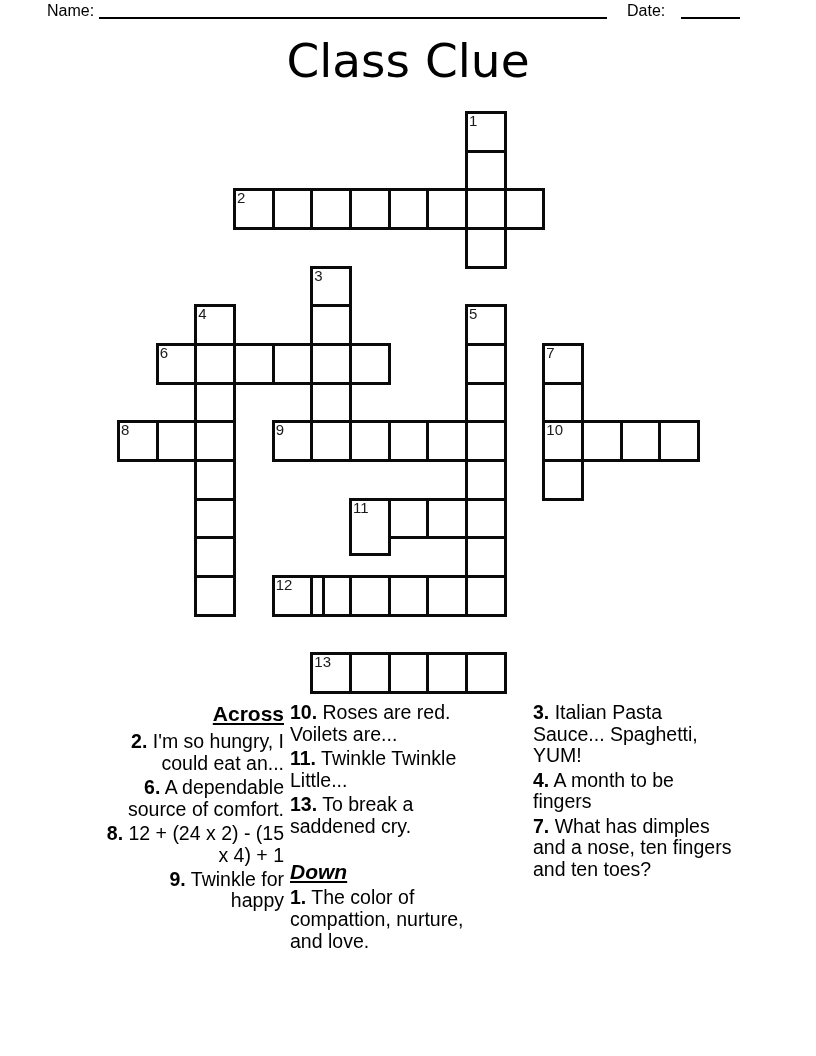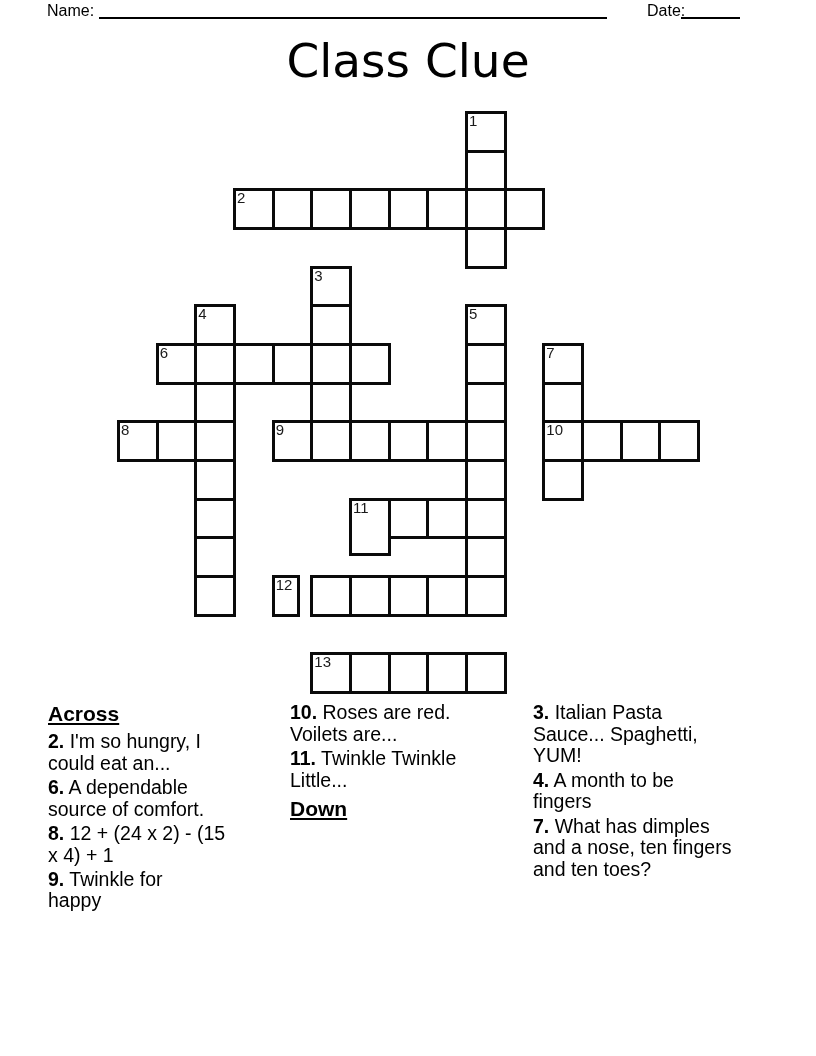--- a/index.html
+++ b/index.html
@@ -8,21 +8,21 @@
     position:relative;
     width:816px;height:1056px;
     background:#ffffff;
     color:#000;
     font-family:"Liberation Sans",sans-serif;
     overflow:hidden;
   }
   
   .hdr-label{position:absolute;font-size:16px;line-height:20px;top:1px;}
   #name-label{left:47px;}
-  #date-label{left:627px;margin-left:20px;}
+  #date-label{left:627px;}
   .blank-line{position:absolute;top:0;height:17px;border-bottom:2px solid #000;}
   #name-line{left:99px;width:508px;}
   #date-line{left:681px;width:59px;}
   
   .title{
     position:absolute;left:0;top:37px;width:100%;
     text-align:center;
     font-family:"DejaVu Sans",sans-serif;
     font-size:47px;line-height:47px;font-weight:400;
   }
@@ -31,37 +31,37 @@
   .cell{
     position:absolute;box-sizing:border-box;
     border-style:solid;background:transparent;
   }
   .cellnum{
     position:absolute;left:1px;top:-1px;
     font-size:15px;line-height:16px;color:#1a1a1a;
   }
   
   .clue-col{position:absolute;top:702px;}
-  #clues-col-1{left:48px;width:236px;}
+  #clues-col-1{left:48px;width:236px;text-align:right;}
   #clues-col-2{left:290px;width:234px;}
   #clues-col-3{left:533px;width:248px;}
   .clue{
     margin:0 0 2.5px 0;
     font-size:19.5px;line-height:21.7px;
   }
   .clue b{font-weight:bold;}
   .clue-text{white-space:pre-line;}
   .clue-heading{
     font-size:21px;line-height:23px;font-weight:bold;
     text-decoration:underline;
     text-decoration-thickness:2px;
     text-underline-offset:2px;
     margin:0 0 6px 0;
   }
-  .clue-heading:not(:first-child){margin-top:6px;margin-bottom:4px;}
+  .clue-heading:not(:first-child){margin-top:23px;margin-bottom:4px;font-style:italic;}
 </style>
 </head>
 <body>
 
 <div class="page">
 
   <span class="hdr-label" id="name-label">Name:</span>
   <div class="blank-line" id="name-line"></div>
 
   <span class="hdr-label" id="date-label">Date:</span>
@@ -145,21 +145,21 @@
       </div>
       <div class="cell" style="left: 581.04px; top: 420.36px; height: 41.67px; width: 41.67px; border-width: 3px; border-color: rgb(10, 10, 10);"></div>
       <div class="cell" style="left: 619.71px; top: 420.36px; height: 41.67px; width: 41.67px; border-width: 3px; border-color: rgb(10, 10, 10);"></div>
       <div class="cell" style="left: 658.38px; top: 420.36px; height: 41.67px; width: 41.67px; border-width: 3px; border-color: rgb(10, 10, 10);"></div>
       <div class="cell" style="left: 349.02px; top: 497.7px; height: 58px; width: 41.67px; border-width: 3px; border-color: rgb(10, 10, 10);">
         <span class="cellnum">11</span>
       </div>
       <div class="cell" style="left: 387.69px; top: 497.7px; height: 41.67px; width: 41.67px; border-width: 3px; border-color: rgb(10, 10, 10);"></div>
       <div class="cell" style="left: 426.36px; top: 497.7px; height: 41.67px; width: 41.67px; border-width: 3px; border-color: rgb(10, 10, 10);"></div>
       <div class="cell" style="left: 465.03px; top: 497.7px; height: 41.67px; width: 41.67px; border-width: 3px; border-color: rgb(10, 10, 10);"></div>
-      <div class="cell" style="left: 271.68px; top: 575.04px; height: 41.67px; width: 28px; border-width: 3px; border-color: rgb(10, 10, 10);">
+      <div class="cell" style="left: 271.68px; top: 575.04px; height: 41.67px; width: 53px; border-width: 3px; border-color: rgb(10, 10, 10);">
         <span class="cellnum">12</span>
       </div>
       <div class="cell" style="left: 310.35px; top: 575.04px; height: 41.67px; width: 41.67px; border-width: 3px; border-color: rgb(10, 10, 10);"></div>
       <div class="cell" style="left: 349.02px; top: 575.04px; height: 41.67px; width: 41.67px; border-width: 3px; border-color: rgb(10, 10, 10);"></div>
       <div class="cell" style="left: 387.69px; top: 575.04px; height: 41.67px; width: 41.67px; border-width: 3px; border-color: rgb(10, 10, 10);"></div>
       <div class="cell" style="left: 426.36px; top: 575.04px; height: 41.67px; width: 41.67px; border-width: 3px; border-color: rgb(10, 10, 10);"></div>
       <div class="cell" style="left: 465.03px; top: 575.04px; height: 41.67px; width: 41.67px; border-width: 3px; border-color: rgb(10, 10, 10);"></div>
       <div class="cell" style="left: 310.35px; top: 652.38px; height: 41.67px; width: 41.67px; border-width: 3px; border-color: rgb(10, 10, 10);">
         <span class="cellnum">13</span>
       </div>
@@ -178,21 +178,26 @@
       <p class="clue"><b>8.</b><span class="clue-text"> 12 + (24 x 2) - (15
 x 4) + 1</span></p>
       <p class="clue"><b>9.</b><span class="clue-text"> Twinkle for
 happy</span></p>
     </div>
   <div class="clue-col" id="clues-col-2">
       <p class="clue"><b>10.</b><span class="clue-text"> Roses are red.
 Voilets are...</span></p>
       <p class="clue"><b>11.</b><span class="clue-text"> Twinkle Twinkle
 Little...</span></p>
+      <p class="clue"><b>13.</b><span class="clue-text"> To break a
+saddened cry.</span></p>
       <div class="clue-heading">Down</div>
+      <p class="clue"><b>1.</b><span class="clue-text"> The color of
+compattion, nurture,
+and love.</span></p>
     </div>
   <div class="clue-col" id="clues-col-3">
       <p class="clue"><b>3.</b><span class="clue-text"> Italian Pasta
 Sauce... Spaghetti,
 YUM!</span></p>
       <p class="clue"><b>4.</b><span class="clue-text"> A month to be
 fingers</span></p>
       <p class="clue"><b>7.</b><span class="clue-text"> What has dimples
 and a nose, ten fingers
 and ten toes?</span></p>

